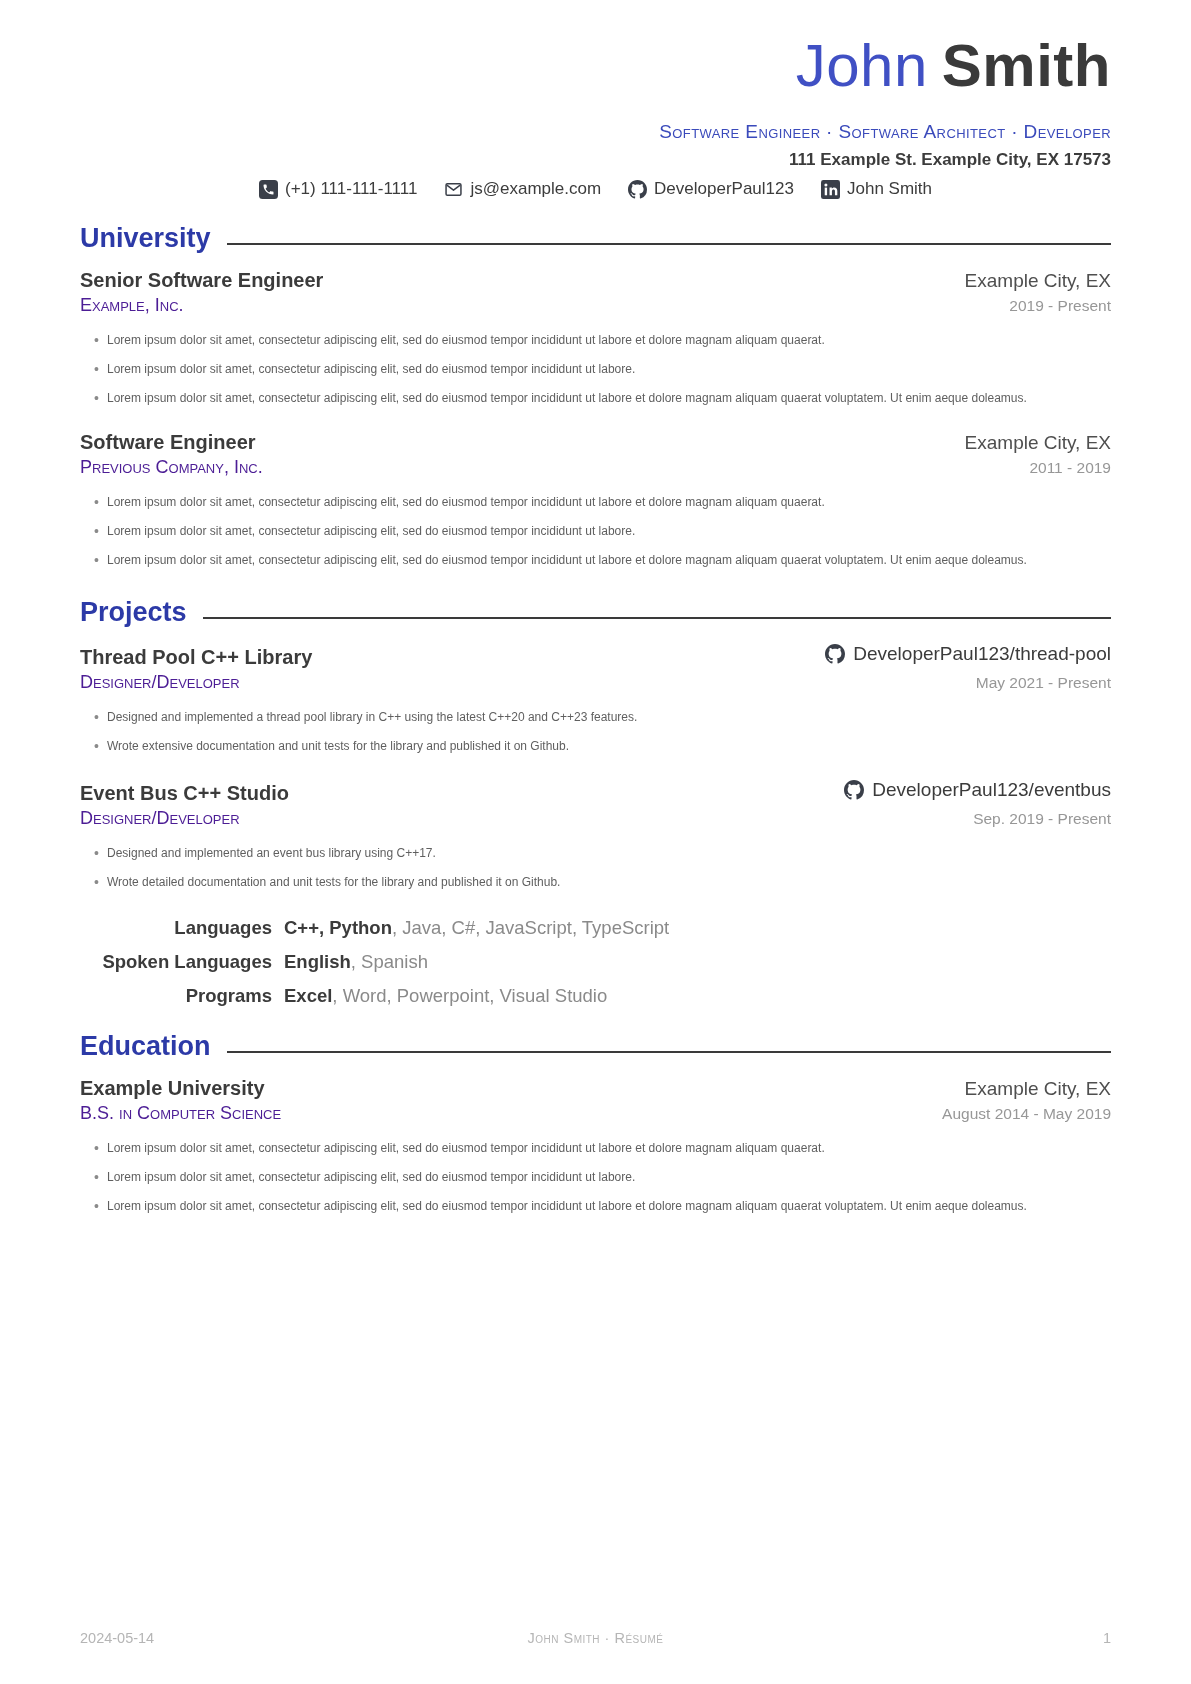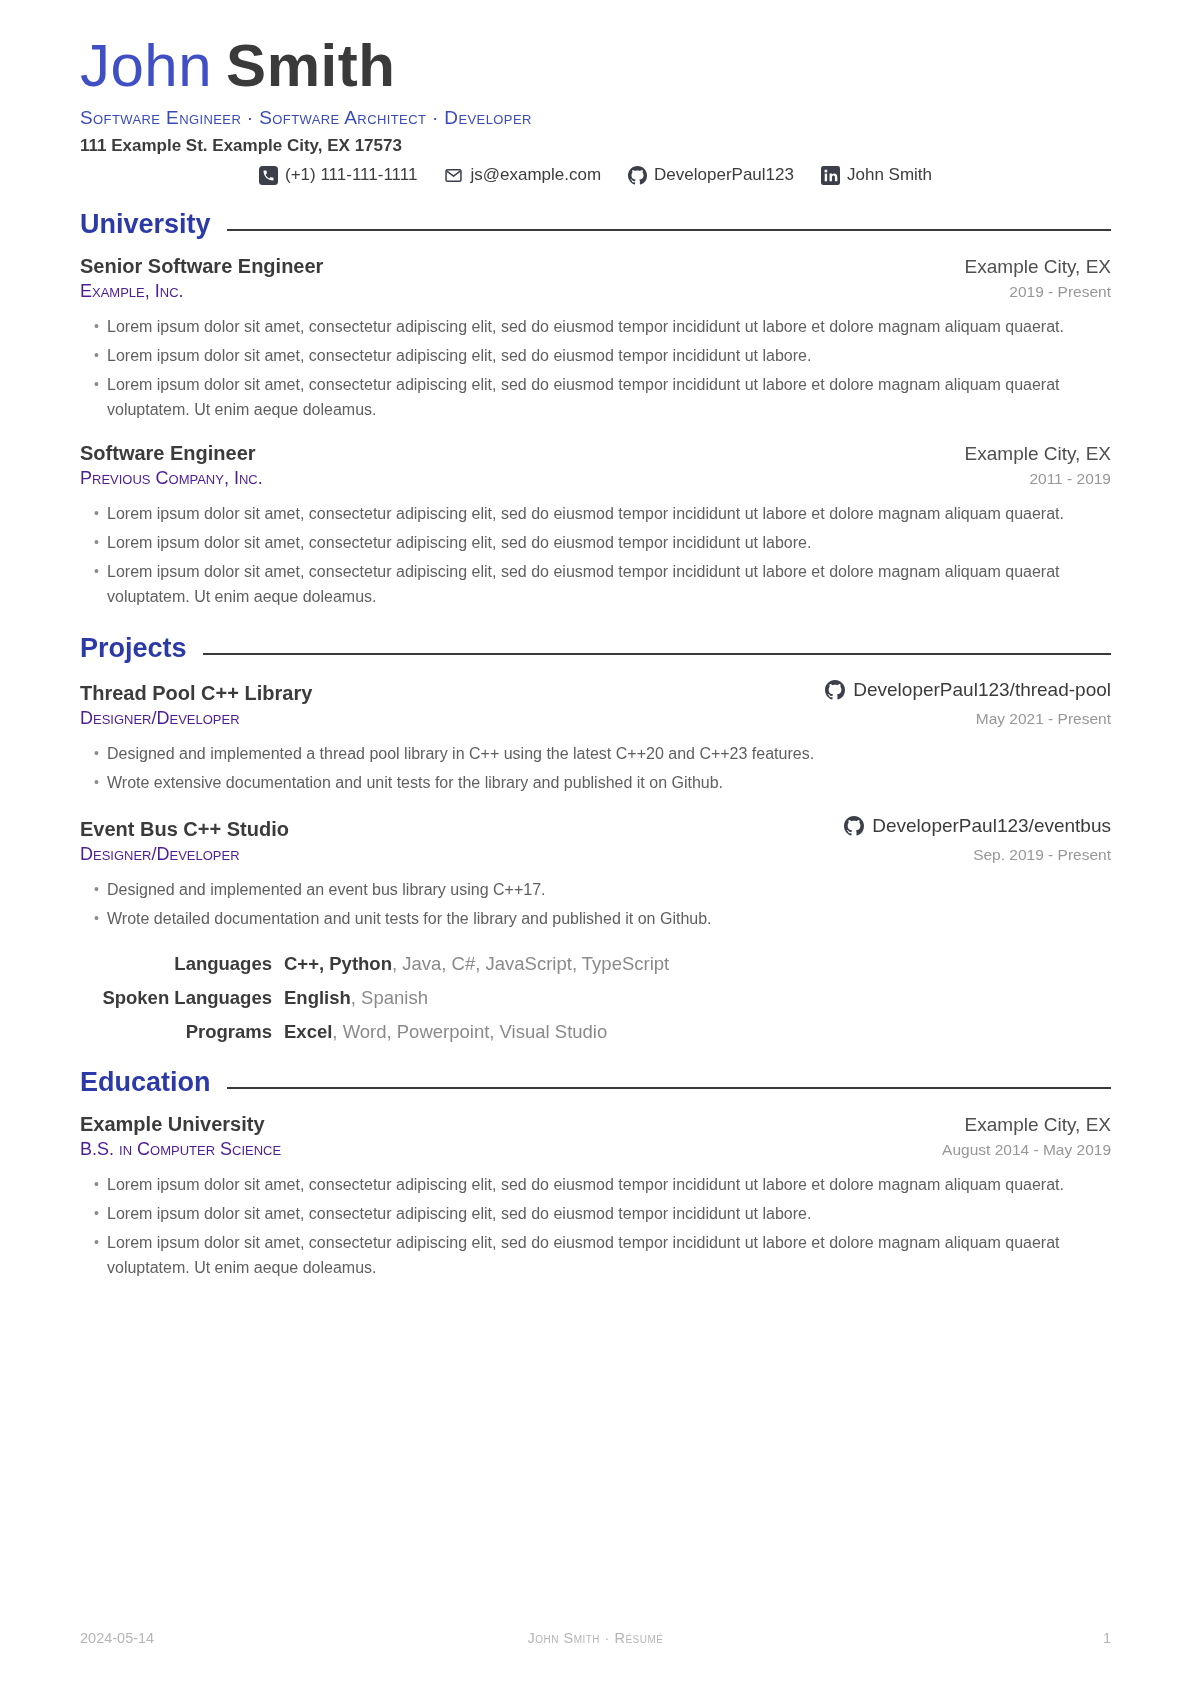--- a/index.html
+++ b/index.html
@@ -13,26 +13,26 @@
     position: relative;
     width: 1191px;
     height: 1684px;
     margin: 0 auto;
     background: #ffffff;
     padding: 34px 80px 0 80px;
     overflow: hidden;
   }
 
   
-  .hdr { text-align: left; }
+  .hdr { text-align: right; }
   .name { font-size: 60px; line-height: 64px; letter-spacing: .5px; }
   .name-first { color: #4050c4; font-weight: 300; }
   .name-last  { color: #3a3a3a; font-weight: 800; margin-left: 14px; }
   .tagline {
-    margin-top: 9px;
+    margin-top: 23px;
     font-variant: small-caps;
     color: #3a4abb;
     font-size: 19px;
     letter-spacing: .4px;
   }
   .address { margin-top: 7px; font-weight: 700; font-size: 17px; color: #3c3c3c; }
   .contact-row {
     margin-top: 9px;
     display: flex; justify-content: center; align-items: center;
     gap: 27px; font-size: 17px; color: #3c3c3c;
@@ -55,21 +55,21 @@
   .entry-row2 { display: flex; justify-content: space-between; align-items: baseline; margin-top: 3px; }
   .entry-org { font-variant: small-caps; font-size: 18px; color: #4c1d95; }
   .entry-date { font-size: 15.5px; color: #979797; }
   .repo { display: inline-flex; align-items: center; gap: 8px; font-size: 19px; color: #3b3b3b; }
   .repo .gicon { display: inline-flex; width: 20px; height: 20px; }
   .repo .gicon svg { width: 100%; height: 100%; }
 
   ul.bullets { list-style: none; margin: 12px 0 0 0; padding: 0 0 0 14px; }
   .bullets li {
     position: relative; padding-left: 13px;
-    font-size: 16px; line-height: 25px; color: #5f5f5f;
+    font-size: 12px; line-height: 25px; color: #5f5f5f;
     margin-bottom: 4px; hyphens: manual;
   }
   .bullets li::before {
     content: "\2022";
     position: absolute; left: 0; top: 0;
     color: #8a8a8a; font-size: 14px; line-height: 25px;
   }
 
   
   .skills-grid {

